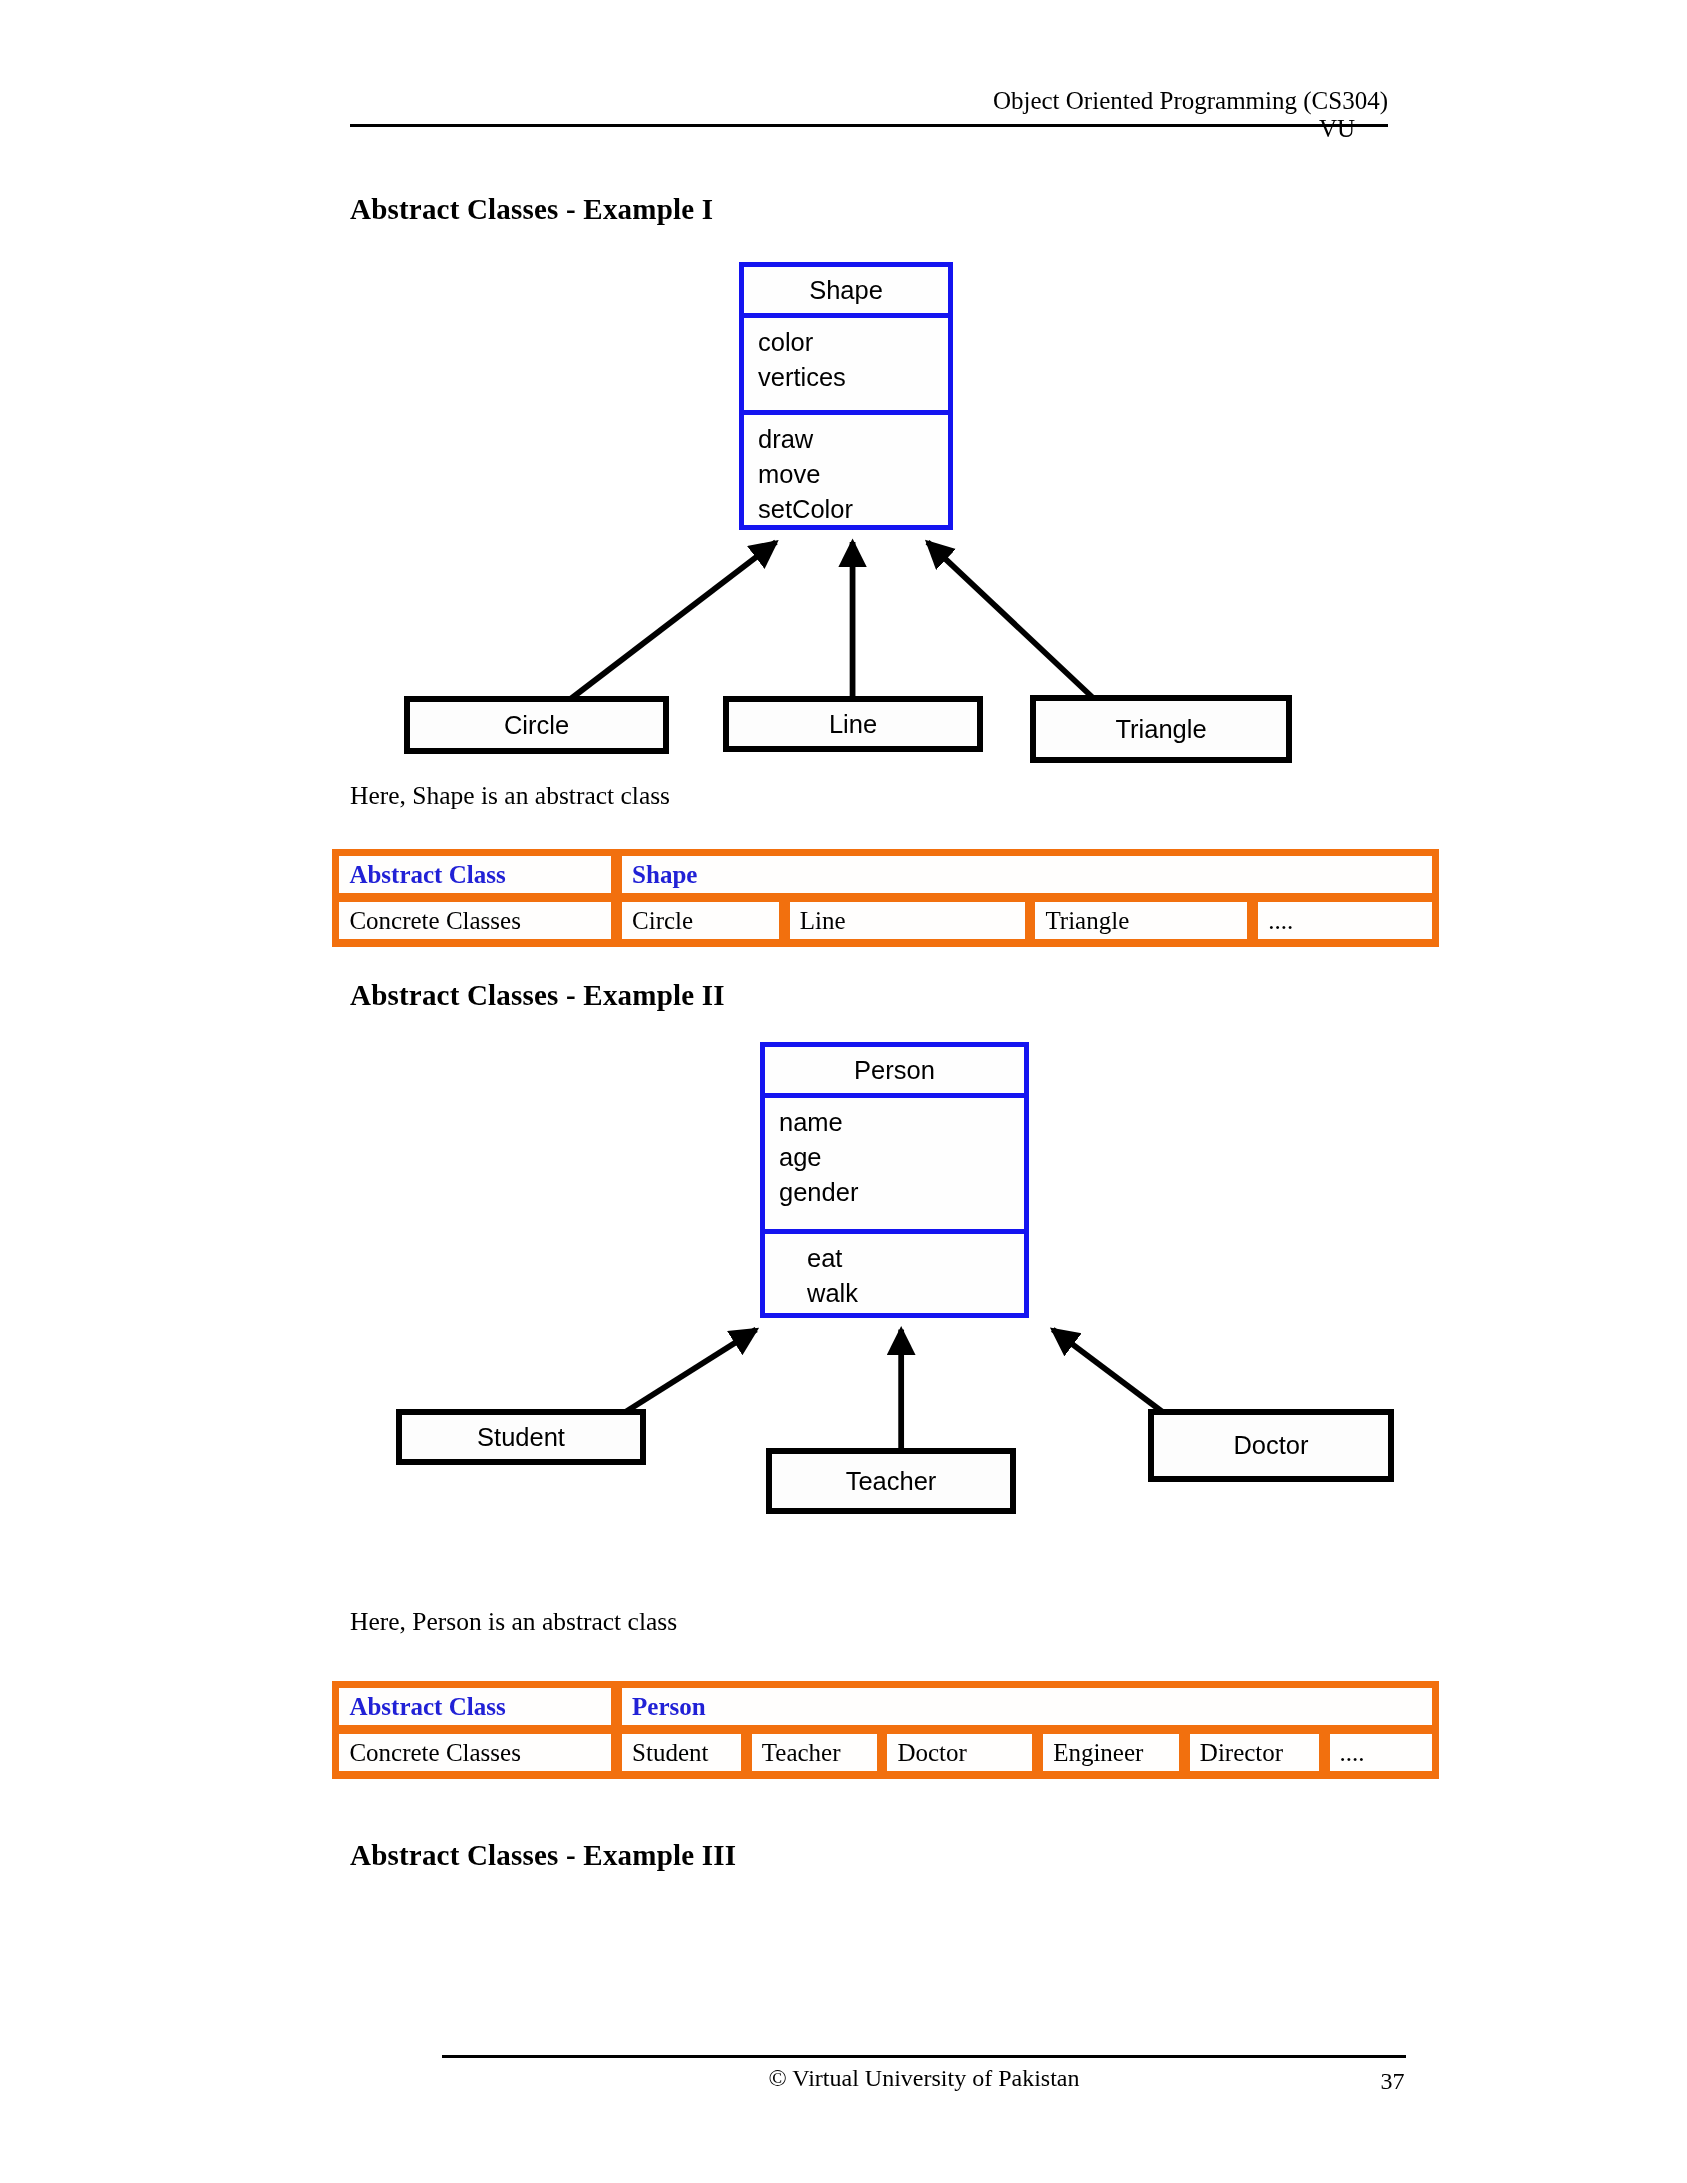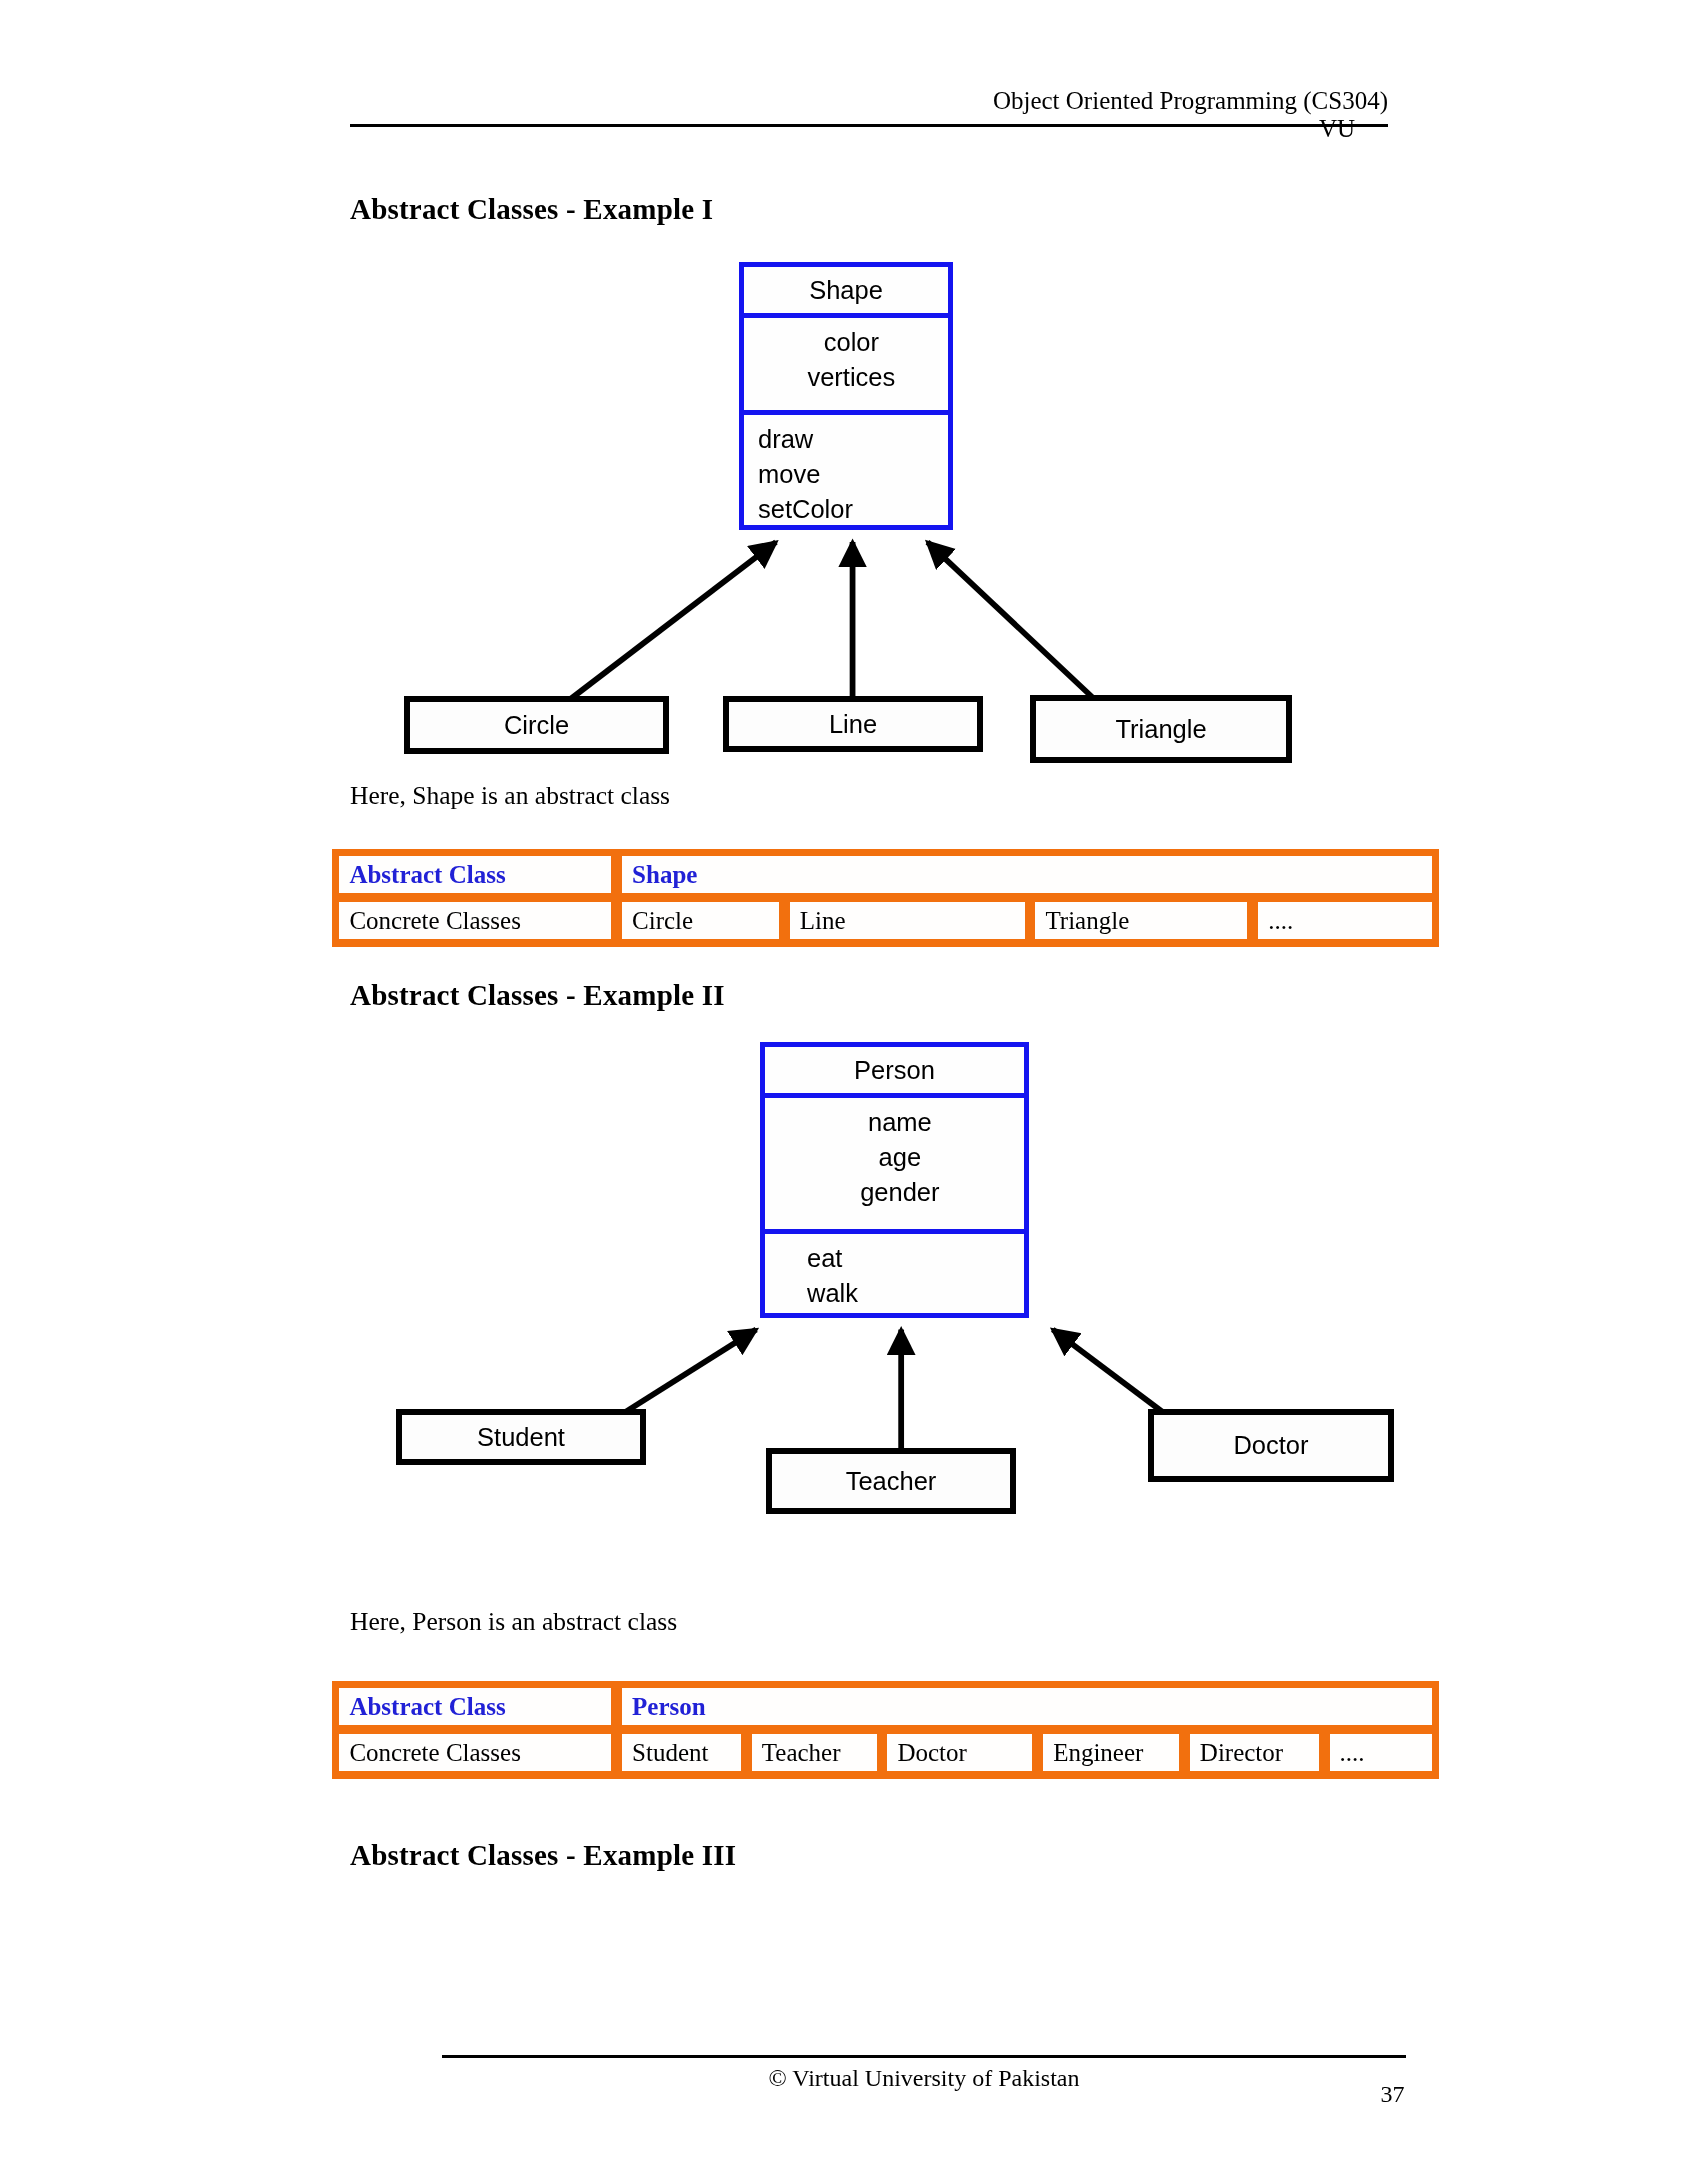--- a/index.html
+++ b/index.html
@@ -41,21 +41,21 @@
   }
   .uml-title {
     border-bottom: 5px solid var(--blue_border);
     display: flex; align-items: center; justify-content: center;
   }
   .uml-attrs, .uml-methods {
     padding: 6.6px 3.3px 0 14px;
     line-height: 35px;
     overflow: hidden;
   }
-  .uml-attrs { border-bottom: 5px solid var(--blue_border); text-align: center; }
+  .uml-attrs { border-bottom: 5px solid var(--blue_border); }
 
   
   .sub-class {
     position: absolute; z-index: 2;
     border: 6.6px solid #000;
     background: #fdfdfd;
     display: flex; align-items: center; justify-content: center;
     font-family: "Liberation Sans", sans-serif;
     font-size: 25.5px;
   }
@@ -86,21 +86,21 @@
   .ocell.grow { flex: 1; }
 
   
   .page-footer {
     position: absolute; left: 442px; top: 2055px; width: 964px;
     border-top: 3.3px solid #000;
     padding-top: 6.6px;
     font-size: 24px;
   }
   .page-footer .copyright { text-align: center; }
-  .page-footer .page-number { position: absolute; right: 1.6px; top: 23px; }
+  .page-footer .page-number { position: absolute; right: 1.6px; top: 10px; }
 </style>
 </head>
 <body>
 
 <div class="page-header">
   <span>Object Oriented Programming (CS304)</span>
   <span class="hdr-right">VU</span>
 </div>
 
 <svg class="arrows" width="1687" height="2183" viewBox="0 0 2048 2650">

